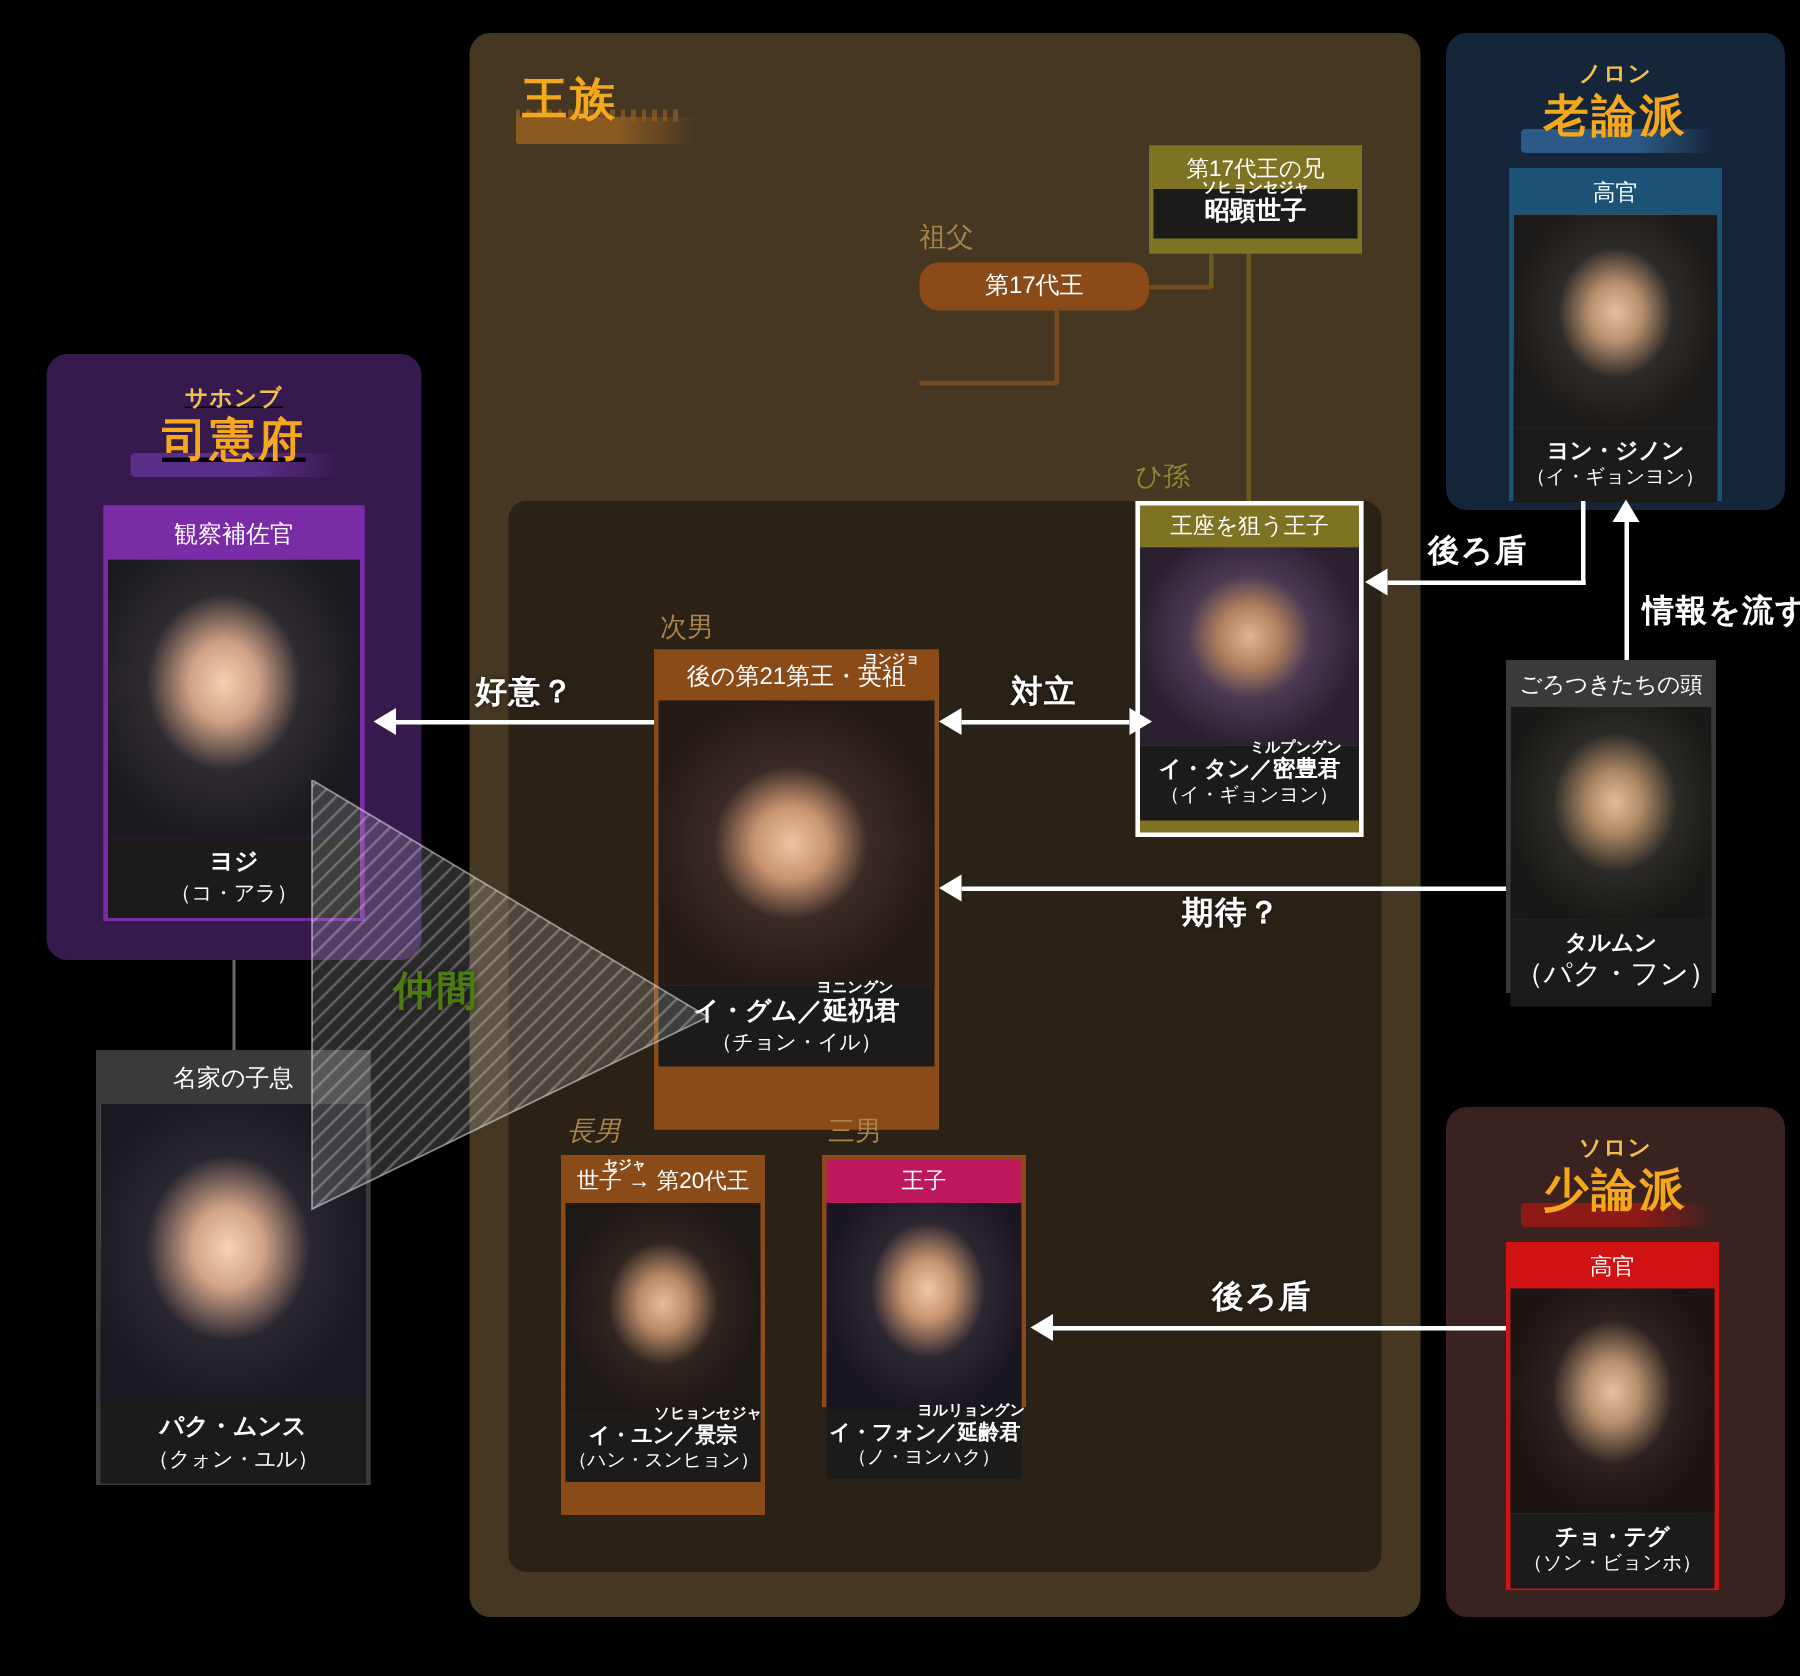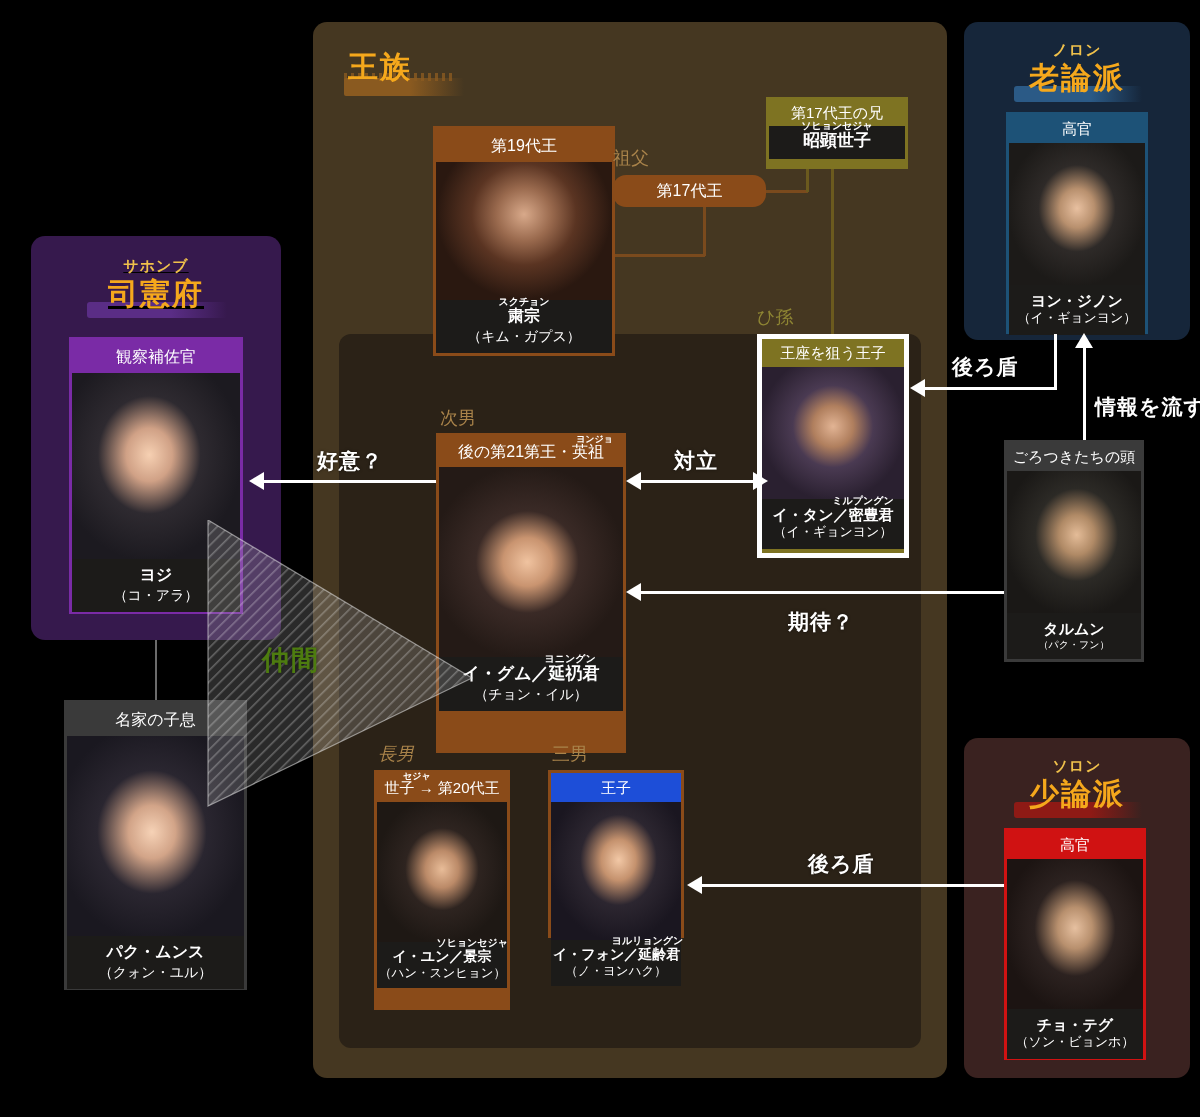--- a/index.html
+++ b/index.html
@@ -114,51 +114,40 @@
   </div>
 
   <div class="famline brown" style="left:766px;top:190px;width:42px;height:3px;"></div>
   <div class="famline" style="left:806px;top:160px;width:3px;height:32px;"></div>
 
   <div class="famline brown" style="left:703px;top:192px;width:3px;height:64px;"></div>
   <div class="famline brown" style="left:613px;top:254px;width:92px;height:3px;"></div>
 
   <div class="famline" style="left:831px;top:168px;width:3px;height:168px;"></div>
 
-  <div class="card" style="left:433px;top:126px;width:182px;height:230px;background:#8a4b19;border:3px solid #8a4b19;box-sizing:border-box;">
-    <div class="hdr">第19代王</div>
-    <div class="photo ph" style="height:138px;background:radial-gradient(ellipse at 50% 38%,#d8a98a 0%,#9a6a4e 22%,#5a3422 42%,#2a1810 70%),linear-gradient(180deg,#3c2a22 0%,#5d2620 55%,#7d2a22 100%);"></div>
-    <div class="nm">
-      <span class="n1">
-        <span class="ruby">スクチョン</span>
-        <span>粛宗</span>
-      </span>
-      <span class="n2">（キム・ガプス）</span>
-    </div>
-  </div>
 
   <div class="reltag" style="left:613px;top:146px;">祖父</div>
 
   <div class="labelbox" style="left:613px;top:175px;width:153px;height:32px;background:#8a4b19;line-height:32px;border-radius:13px;">
     <span>第17代王</span>
   </div>
 
   <div class="card" style="left:766px;top:97px;width:142px;height:72px;background:#7e7322;border:3px solid #7e7322;box-sizing:border-box;">
     <div class="hdr" style="font-size:15px;padding:4px 2px 3px;">第17代王の兄</div>
     <div class="nm" style="padding:4px 3px 7px;">
       <span class="n1" style="font-size:17px;">
         <span class="ruby">ソヒョンセジャ</span>
         <span>昭顕世子</span>
       </span>
     </div>
   </div>
 
   <div class="reltag olive" style="left:757px;top:305px;">ひ孫</div>
 
-  <div class="card" style="left:757px;top:334px;width:152px;height:224px;background:#7e7322;border:5px solid #ffffff;box-sizing:border-box;">
+  <div class="card" style="left:757px;top:334px;width:152px;height:224px;background:#7e7322;border:3px solid #ffffff;box-sizing:border-box;">
     <div class="hdr" style="font-size:15px;padding:5px 2px 4px;">王座を狙う王子</div>
     <div class="photo ph" style="height:132px;background:radial-gradient(ellipse at 50% 45%,#e2b494 0%,#b07f5e 20%,#4a3a52 40%,#2a2030 72%),linear-gradient(120deg,#5e2a24 0%,#8a3a2c 30%,#2f4a34 60%,#7a3428 100%);"></div>
     <div class="nm">
       <span class="n1" style="font-size:15px;">
         <span class="ruby" style="left:72%;">ミルプングン</span>
         <span>イ・タン／密豊君</span>
       </span>
       <span class="n2" style="font-size:13px;">（イ・ギョンヨン）</span>
     </div>
   </div>
@@ -192,21 +181,21 @@
       <span class="n1" style="font-size:14px;">
         <span class="ruby" style="left:74%;">ソヒョンセジャ</span>
         <span>イ・ユン／景宗</span>
       </span>
       <span class="n2" style="font-size:12.5px;">（ハン・スンヒョン）</span>
     </div>
   </div>
 
   <div class="reltag" style="left:552px;top:742px;">三男</div>
 
-  <div class="card" style="left:548px;top:770px;width:136px;height:168px;background:#1d4ed8;border:3px solid #8a4b19;box-sizing:border-box;">
+  <div class="card" style="left:548px;top:770px;width:136px;height:168px;background:#be185d;border:3px solid #8a4b19;box-sizing:border-box;">
     <div class="hdr" style="font-size:15px;padding:6px 2px 4px;">王子</div>
     <div class="photo ph" style="height:138px;background:radial-gradient(ellipse at 52% 42%,#f2c8a6 0%,#c5926e 18%,#2c2630 40%,#1a1620 72%),linear-gradient(150deg,#6a5a48 0%,#9a8060 28%,#2e3450 65%,#1a1a26 100%);"></div>
     <div class="nm" style="padding:5px 2px 7px;">
       <span class="n1" style="font-size:14px;">
         <span class="ruby" style="left:75%;">ヨルリョングン</span>
         <span>イ・フォン／延齢君</span>
       </span>
       <span class="n2" style="font-size:12.5px;">（ノ・ヨンハク）</span>
     </div>
   </div>
@@ -237,21 +226,21 @@
       <span class="n1" style="font-size:15px;">ヨン・ジノン</span>
       <span class="n2" style="font-size:13px;">（イ・ギョンヨン）</span>
     </div>
   </div>
 
   <div class="card" style="left:1004px;top:440px;width:140px;height:222px;background:#3a3a3a;border:3px solid #3a3a3a;box-sizing:border-box;">
     <div class="hdr" style="font-size:15px;padding:5px 2px 4px;">ごろつきたちの頭</div>
     <div class="photo ph" style="height:142px;background:radial-gradient(ellipse at 52% 45%,#e4bc98 0%,#b08a66 18%,#2c2a26 42%,#1a1816 74%),linear-gradient(150deg,#6a6258 0%,#8a8074 22%,#34302a 62%,#1e1c18 100%);"></div>
     <div class="nm">
       <span class="n1" style="font-size:15px;">タルムン</span>
-      <span class="n2" style="font-size:10px;">（パク・フン）</span>
+      <span class="n2" style="font-size:19px;">（パク・フン）</span>
     </div>
   </div>
 
   <div class="card" style="left:1004px;top:828px;width:142px;height:232px;background:#d01212;border:3px solid #d01212;box-sizing:border-box;">
     <div class="hdr" style="font-size:15px;padding:5px 2px 4px;">高官</div>
     <div class="photo ph" style="height:150px;background:radial-gradient(ellipse at 50% 46%,#e6c0a0 0%,#b8906e 18%,#2c2220 42%,#1c1412 74%),linear-gradient(150deg,#7a3a32 0%,#a8332a 28%,#6a2420 65%,#2a1210 100%);"></div>
     <div class="nm">
       <span class="n1" style="font-size:15px;">チョ・テグ</span>
       <span class="n2" style="font-size:13px;">（ソン・ビョンホ）</span>
     </div>
@@ -274,21 +263,21 @@
   <div class="ln" style="left:264px;top:480px;width:172px;height:3px;"></div>
   <div class="arrowhead ah-left" style="left:249px;top:472px;"></div>
 
   <div class="arrlabel" style="left:674px;top:447px;">対立</div>
   <div class="ln" style="left:641px;top:480px;width:112px;height:3px;"></div>
   <div class="arrowhead ah-left" style="left:626px;top:472px;"></div>
   <div class="arrowhead ah-right" style="left:753px;top:472px;"></div>
 
   <div class="ln" style="left:641px;top:591px;width:363px;height:3px;"></div>
   <div class="arrowhead ah-left" style="left:626px;top:583px;"></div>
-  <div class="arrlabel" style="left:788px;top:608px;">期待？</div>
+  <div class="arrlabel" style="left:788px;top:594px;">期待？</div>
 
   <div class="arrlabel" style="left:952px;top:353px;">後ろ盾</div>
   <div class="ln" style="left:925px;top:387px;width:132px;height:3px;"></div>
   <div class="ln" style="left:1054px;top:334px;width:3px;height:56px;"></div>
   <div class="arrowhead ah-left" style="left:910px;top:379px;"></div>
 
   <div class="ln" style="left:1083px;top:347px;width:3px;height:93px;"></div>
   <div class="arrowhead ah-up" style="left:1075px;top:333px;"></div>
   <div class="arrlabel" style="left:1095px;top:393px;">情報を流す</div>
 

